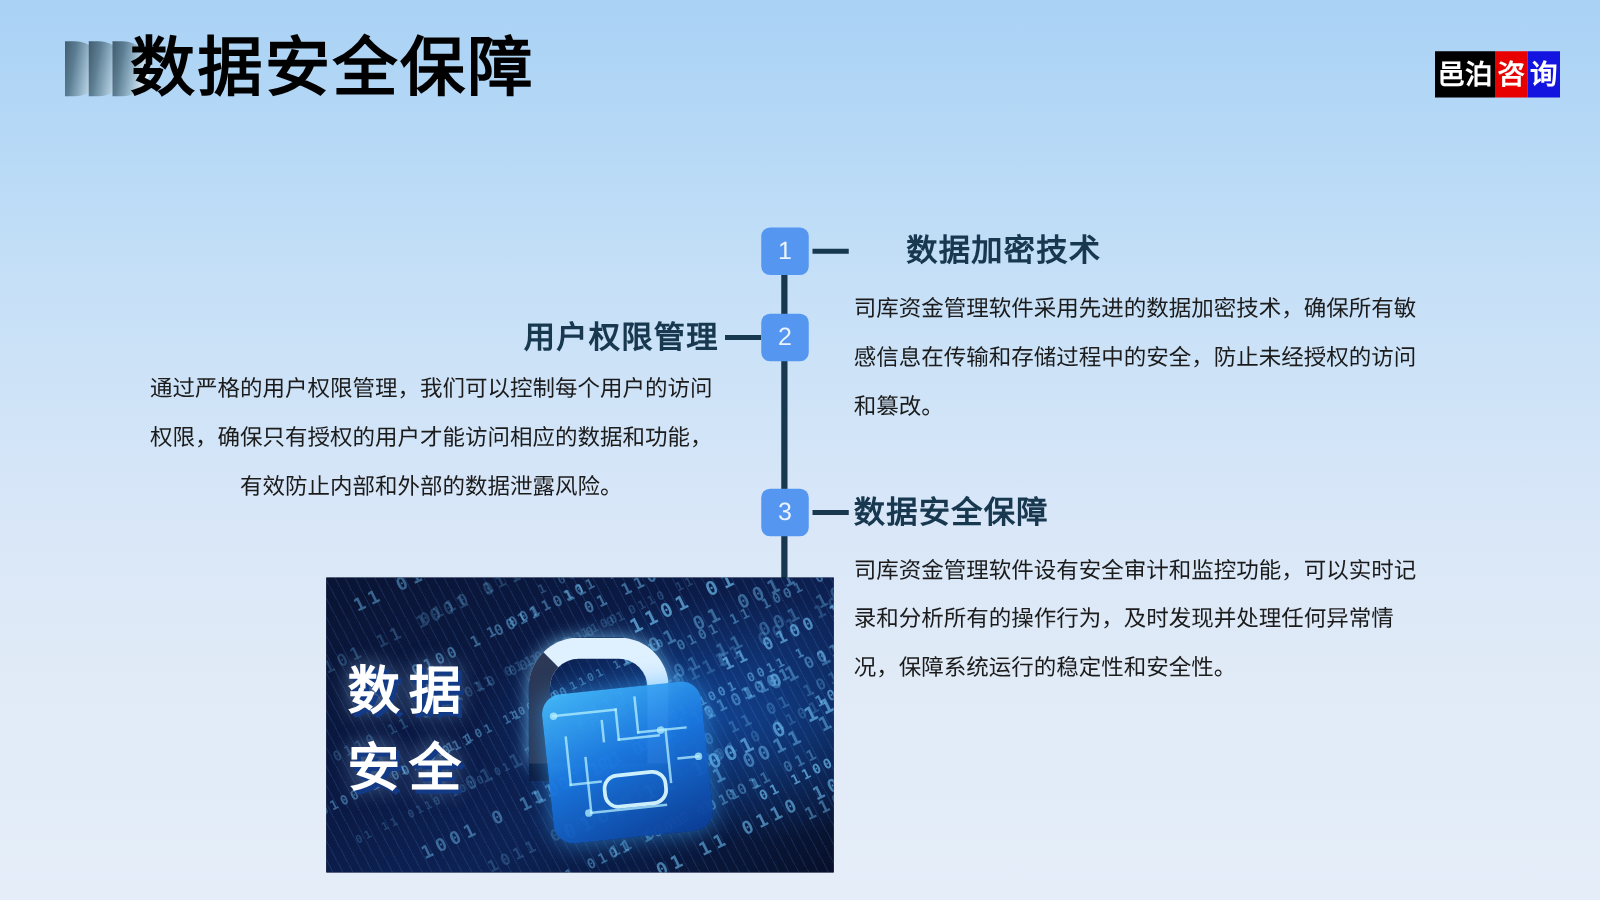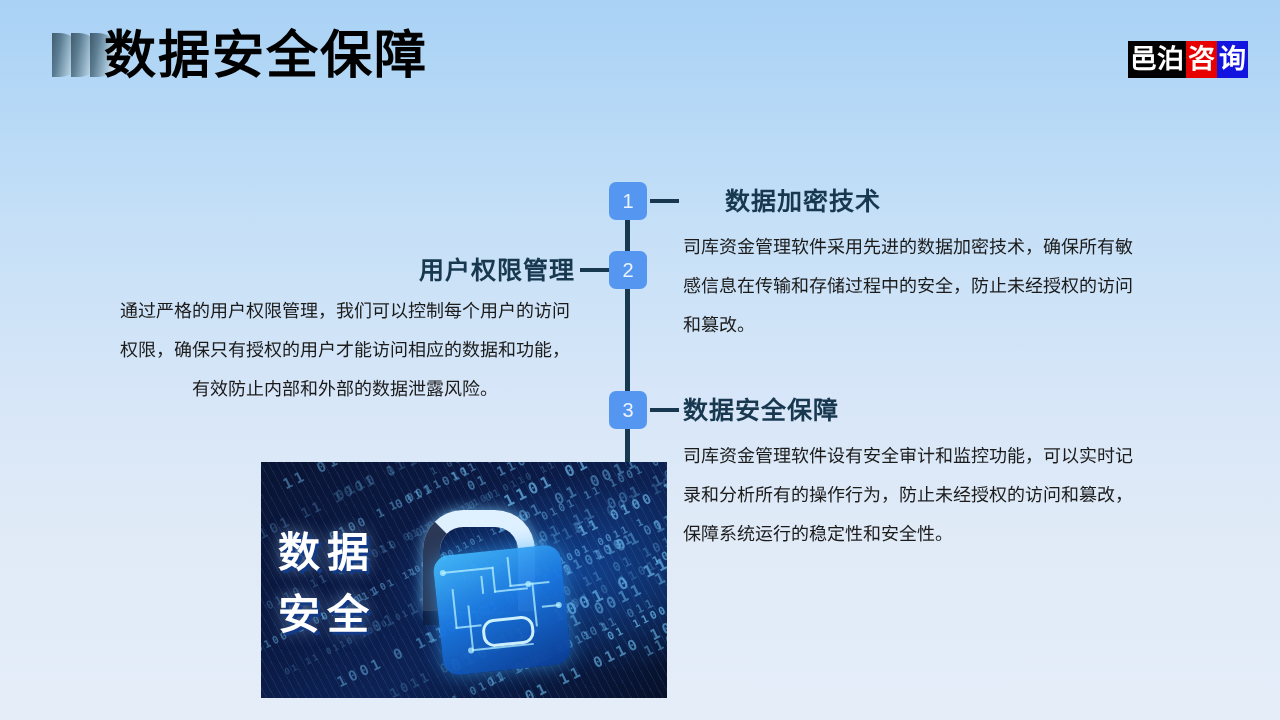--- a/index.html
+++ b/index.html
@@ -69,21 +69,21 @@
   }
 
   
   #brand-logo {
     position: absolute;
     right: 32px;
     top: 41px;
     display: flex;
     height: 37px;
     line-height: 37px;
-    font-size: 27px;
+    font-size: 22px;
     font-weight: bold;
     color: #ffffff;
     letter-spacing: 0px;
   }
   .brand-seg {
     padding: 0 2px;
     display: inline-block;
   }
   .brand-seg.black { background: #000000; }
   .brand-seg.red   { background: #e80000; }
@@ -309,21 +309,21 @@
   <div class="badge" id="badge-3">3</div>
   <div class="connector" id="connector-3"></div>
 
   <div class="block-heading" id="heading-1">数据加密技术</div>
   <div class="block-body" id="body-1">司库资金管理软件采用先进的数据加密技术，确保所有敏感信息在传输和存储过程中的安全，防止未经授权的访问和篡改。</div>
 
   <div class="block-heading" id="heading-2">用户权限管理</div>
   <div class="block-body" id="body-2">通过严格的用户权限管理，我们可以控制每个用户的访问权限，确保只有授权的用户才能访问相应的数据和功能，有效防止内部和外部的数据泄露风险。</div>
 
   <div class="block-heading" id="heading-3">数据安全保障</div>
-  <div class="block-body" id="body-3">司库资金管理软件设有安全审计和监控功能，可以实时记录和分析所有的操作行为，防止未经授权的访问和篡改，保障系统运行的稳定性和安全性。</div>
+  <div class="block-body" id="body-3">司库资金管理软件设有安全审计和监控功能，可以实时记录和分析所有的操作行为，及时发现并处理任何异常情况，保障系统运行的稳定性和安全性。</div>
 
   <div id="picture">
     <div id="pic-bg"></div>
     <div id="pic-stripes"></div>
     <div id="binary-layer">
         <div class="binary-row" style="left: -30px; top: 6px; transform: rotate(-26deg) scale(0.8); opacity: 0.3;">1011 0101 11 001 10</div>
         <div class="binary-row" style="left: 23px; top: 17px; transform: rotate(-26deg) scale(1.3); opacity: 0.58;">11 0101 1001 0011 1</div>
         <div class="binary-row" style="left: 76px; top: 28px; transform: rotate(-26deg) scale(1.15714); opacity: 0.3;">0110 11 01 1010 001</div>
         <div class="binary-row" style="left: 129px; top: 39px; transform: rotate(-26deg) scale(1.01429); opacity: 0.58;">1 0011 101 11 0100</div>
         <div class="binary-row" style="left: 182px; top: 50px; transform: rotate(-26deg) scale(0.871429); opacity: 0.3;">01 1100 0110 11 10</div>

